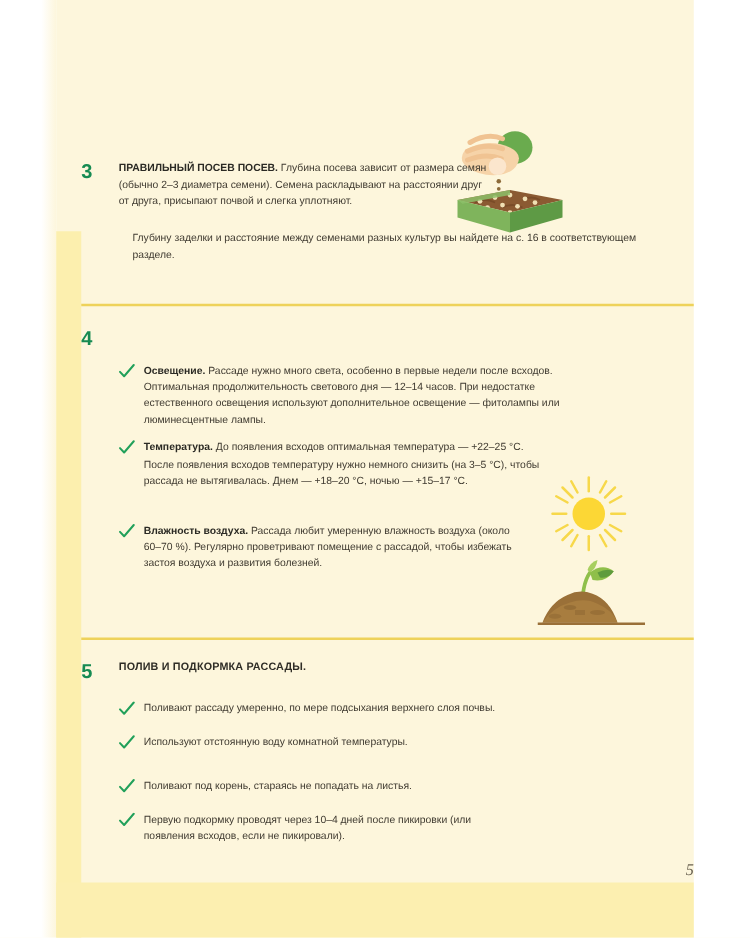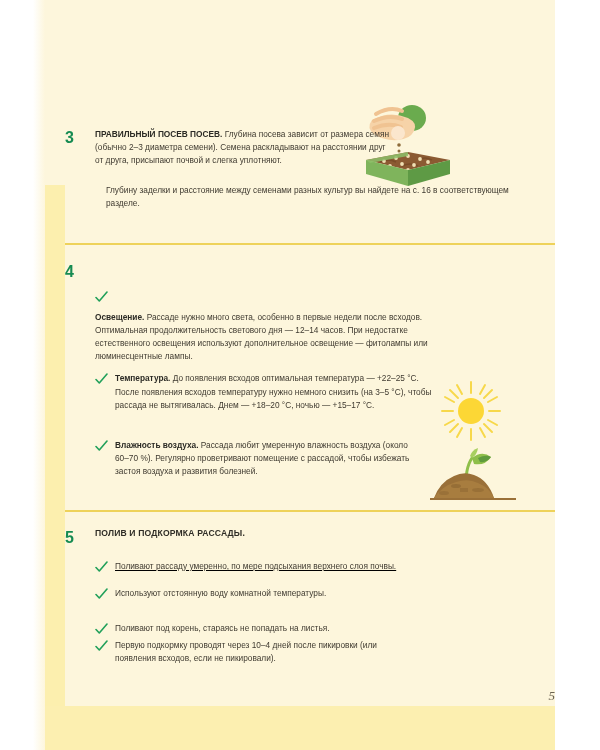--- a/index.html
+++ b/index.html
@@ -170,21 +170,21 @@
       </div>
     </div>
 
     <div class="block" style="top:262px;">
       <div class="step">
         <div class="step-num">4</div>
       </div>
 
       <div class="chk-list">
 
-        <div class="chk" style="flex-direction:column;">
+        <div class="chk" style="">
           <div class="chk-mark">
             <svg width="13" height="12" viewBox="0 0 13 12">
                 <path d="M1 6.5 L4.3 10 L12 1" stroke="#21a05a" stroke-width="1.6" fill="none" stroke-linecap="round" stroke-linejoin="round"></path>
               </svg>
           </div>
           <div class="chk-text">
             <p class="para p-wide"><b>Освещение.</b><span> Рассаде нужно много света, особенно в первые недели после всходов. Оптимальная продолжительность светового дня — 12–14 часов. При недостатке естественного освещения используют дополнительное освещение — фитолампы или люминесцентные лампы.</span></p>
           </div>
         </div>
 
@@ -216,21 +216,21 @@
     <div class="block" style="top:528px;">
       <div class="step">
         <div class="step-num">5</div>
         <div class="step-body">
           <p class="head">ПОЛИВ И ПОДКОРМКА РАССАДЫ.</p>
         </div>
       </div>
 
       <div class="chk-list" style="margin-top:13px;">
 
-        <div class="chk" style="margin-bottom:14px;text-decoration:underline;">
+        <div class="chk" style="margin-bottom:14px;">
           <div class="chk-mark">
             <svg width="13" height="12" viewBox="0 0 13 12">
                 <path d="M1 6.5 L4.3 10 L12 1" stroke="#21a05a" stroke-width="1.6" fill="none" stroke-linecap="round" stroke-linejoin="round"></path>
               </svg>
           </div>
           <div class="chk-text">
             <p class="para" style="max-width:312px;">Поливают рассаду умеренно, по мере подсыхания верхнего слоя почвы.</p>
           </div>
         </div>
 
@@ -238,21 +238,21 @@
           <div class="chk-mark">
             <svg width="13" height="12" viewBox="0 0 13 12">
                 <path d="M1 6.5 L4.3 10 L12 1" stroke="#21a05a" stroke-width="1.6" fill="none" stroke-linecap="round" stroke-linejoin="round"></path>
               </svg>
           </div>
           <div class="chk-text">
             <p class="para">Используют отстоянную воду комнатной температуры.</p>
           </div>
         </div>
 
-        <div class="chk" style="margin-bottom:4px;">
+        <div class="chk" style="margin-bottom:14px;">
           <div class="chk-mark">
             <svg width="13" height="12" viewBox="0 0 13 12">
                 <path d="M1 6.5 L4.3 10 L12 1" stroke="#21a05a" stroke-width="1.6" fill="none" stroke-linecap="round" stroke-linejoin="round"></path>
               </svg>
           </div>
           <div class="chk-text">
             <p class="para">Поливают под корень, стараясь не попадать на листья.</p>
           </div>
         </div>
 

